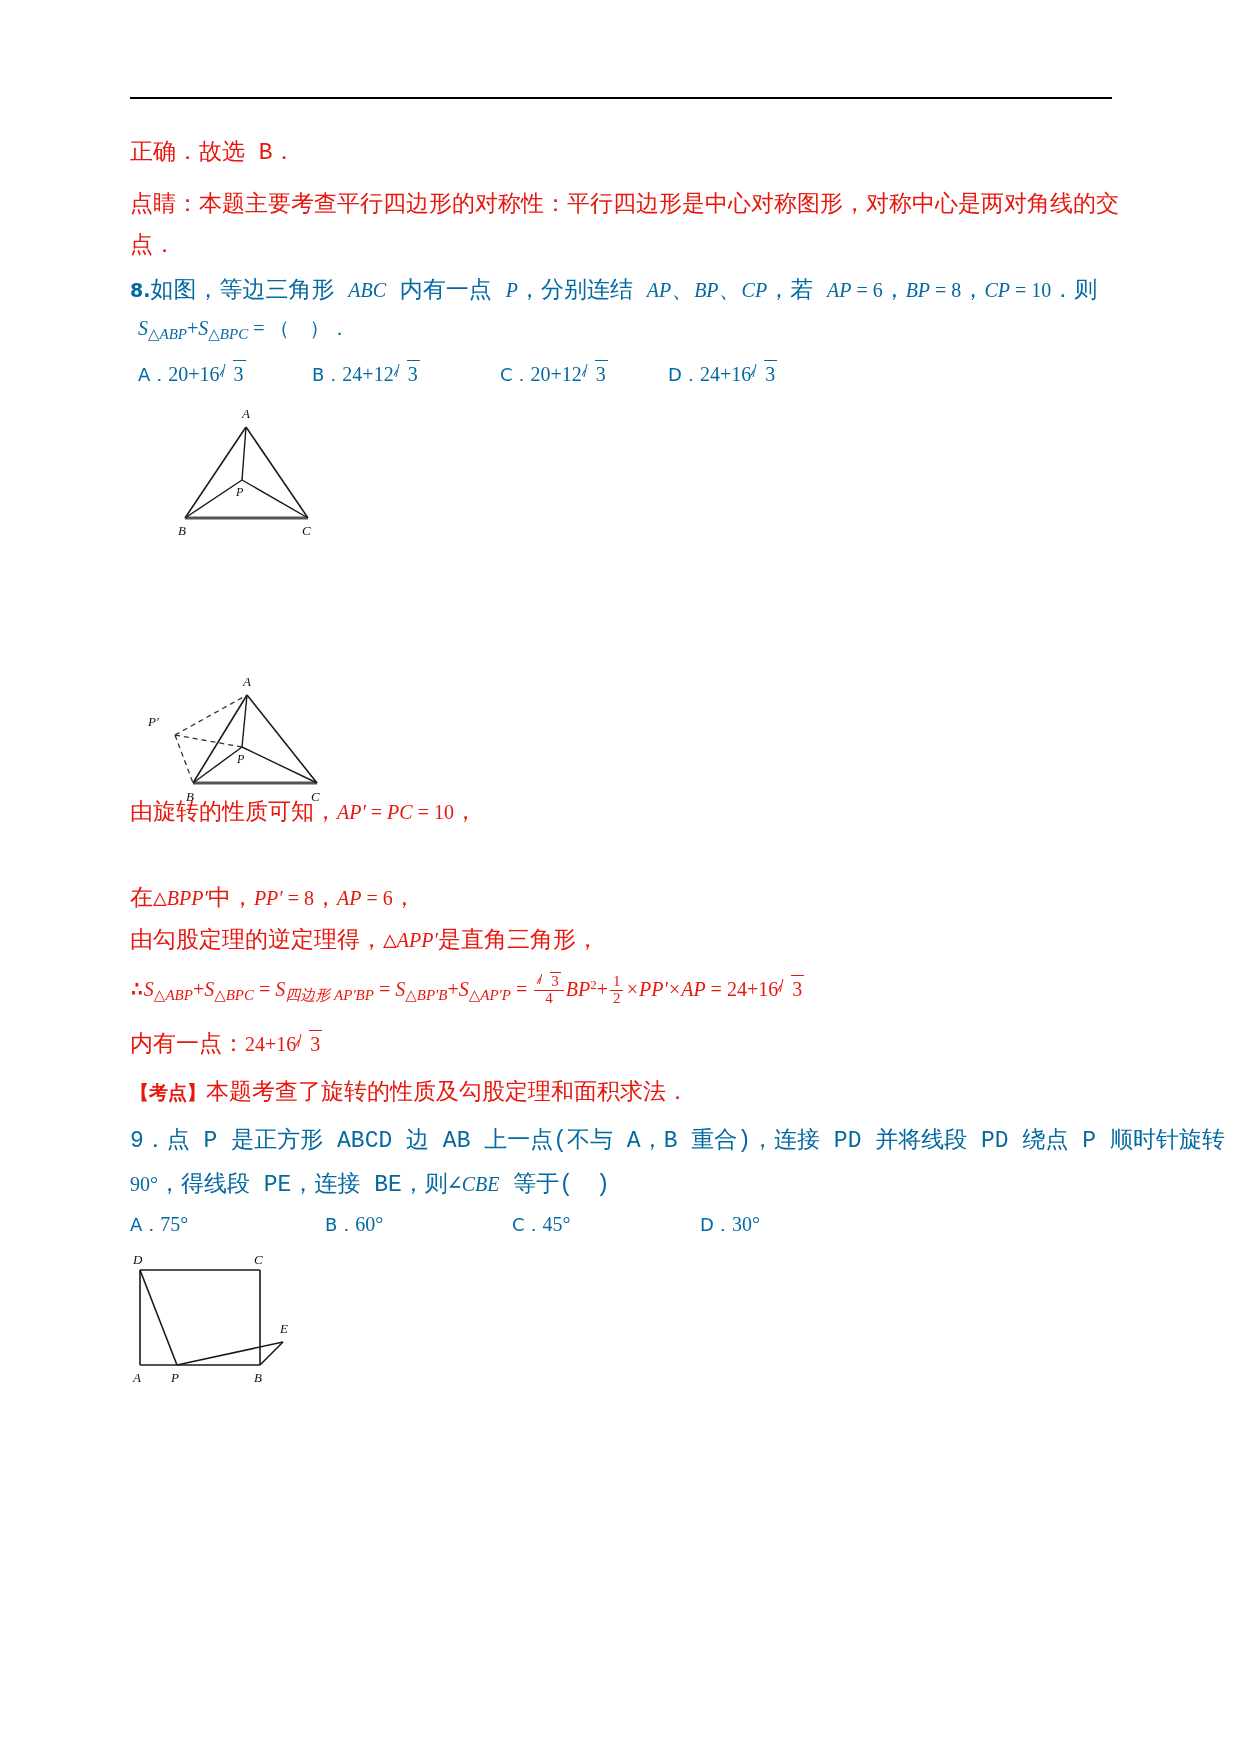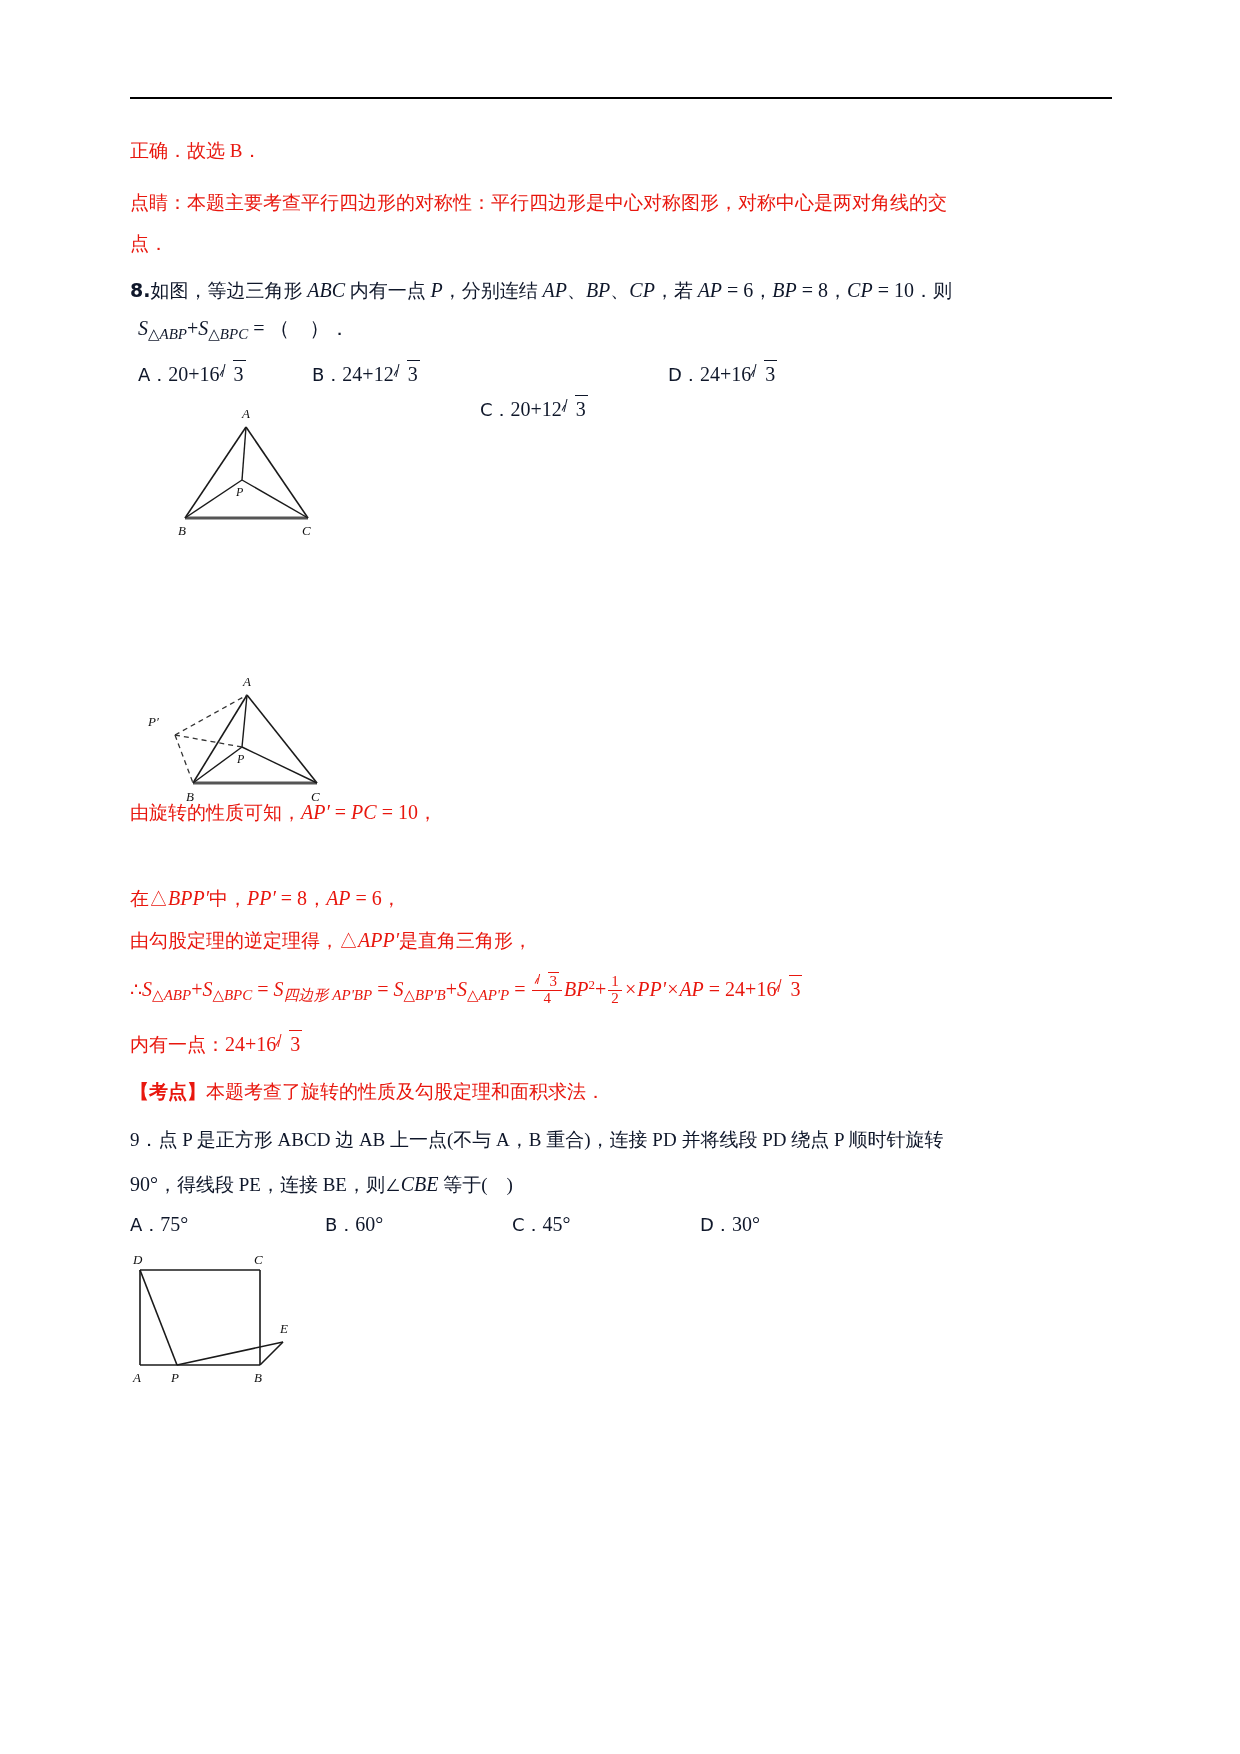--- a/index.html
+++ b/index.html
@@ -29,24 +29,24 @@
     height: 0;
     border-top: 2px solid #000;
   }
   .line {
     position: absolute;
     font-size: 19.5px;
     line-height: 1.2;
     white-space: nowrap;
   }
   .red { color: #e8170e; }
-  .black { color: #0f172a; }
+  .black { color: #0369a1; }
   .cn {
-    font-family: Liberation Serif, serif;
-    font-size: 19px;
+    font-family: Liberation Mono, monospace;
+    font-size: 23px;
   }
   .cnb {
     font-family: "DejaVu Sans", "Liberation Sans", sans-serif;
     font-size: 19px;
     font-weight: bold;
   }
   .mi {
     font-family: "Liberation Serif", "DejaVu Serif", serif;
     font-style: italic;
     font-size: 20px;
@@ -139,21 +139,21 @@
   <div class="line black" style="left:138px; top:316px;">
     <span class="mi">S</span><span class="sub">△ABP</span><span class="mn">+</span><span class="mi">S</span><span class="sub">△BPC</span><span class="mn"> = （　）．</span>
   </div>
 
   <div class="line black" style="left:138px; top:360px;">
     <span class="opt-label">A．</span><span class="mn">20+16</span><span class="rad"><span class="bar">3</span></span>
   </div>
   <div class="line black" style="left:312px; top:360px;">
     <span class="opt-label">B．</span><span class="mn">24+12</span><span class="rad"><span class="bar">3</span></span>
   </div>
-  <div class="line black" style="left:480px; top:360px;margin-top:35px;">
+  <div class="line black" style="left:500px; top:360px;">
     <span class="opt-label">C．</span><span class="mn">20+12</span><span class="rad"><span class="bar">3</span></span>
   </div>
   <div class="line black" style="left:668px; top:360px;">
     <span class="opt-label">D．</span><span class="mn">24+16</span><span class="rad"><span class="bar">3</span></span>
   </div>
 
   <div class="fig" style="left:150px; top:400px;">
     <svg width="190" height="140" viewBox="0 0 190 140">
       <line x1="35" y1="118" x2="96" y2="27" stroke="#1a1a1a" stroke-width="1.6"></line>
       <line x1="96" y1="27" x2="158" y2="118" stroke="#1a1a1a" stroke-width="1.6"></line>

